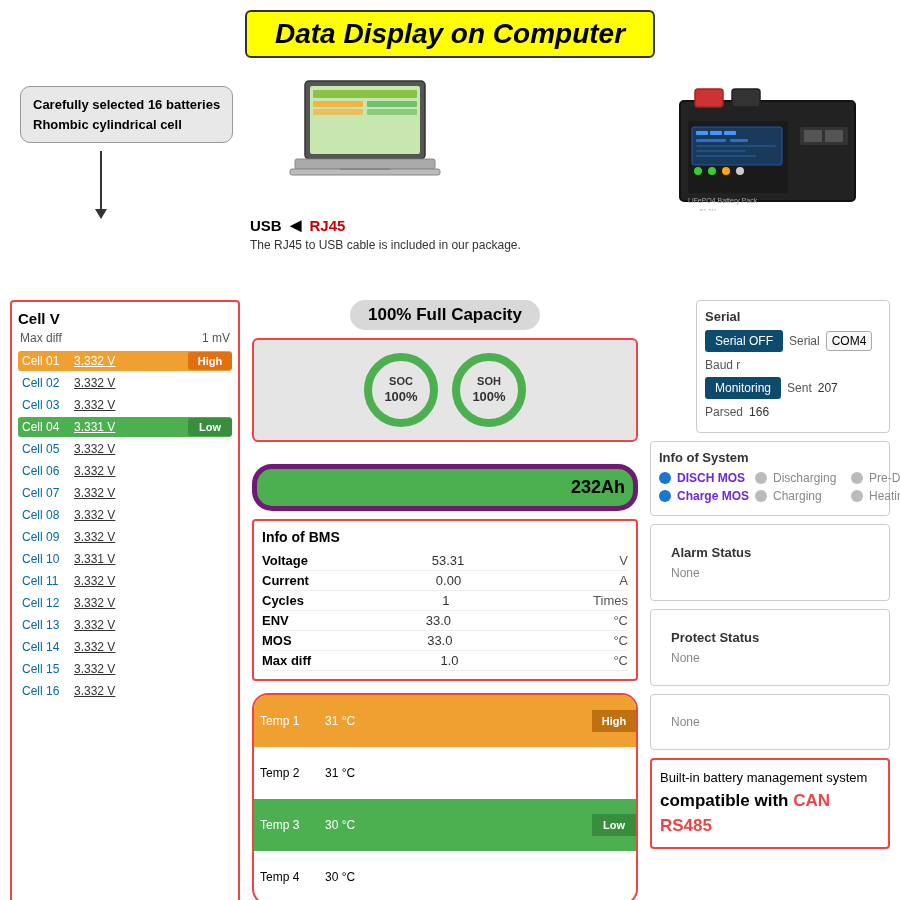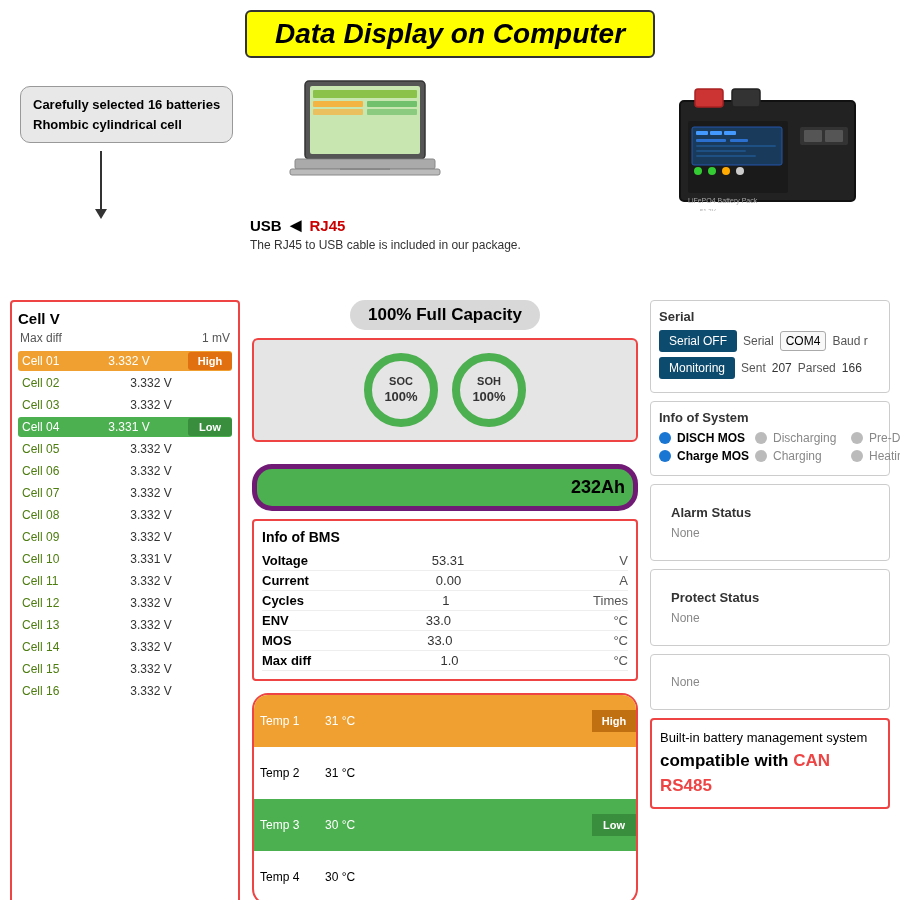--- a/index.html
+++ b/index.html
@@ -159,28 +159,29 @@
       display: flex;
       align-items: center;
       margin-bottom: 2px;
       border-radius: 3px;
       overflow: hidden;
     }
     .cell-name {
       width: 52px;
       padding: 3px 4px;
       font-size: 12px;
-      color: #4d7c0f;
+      color: #0369a1;
     }
     .cell-voltage {
       flex: 1;
       padding: 3px 4px;
       font-size: 12px;
       color: #333;
-      text-align: center;
+      text-align: left;
+      text-decoration: underline;
     }
     .cell-badge {
       width: 44px;
       padding: 3px 4px;
       font-size: 11px;
       text-align: center;
       border-radius: 3px;
       color: #fff;
       font-weight: bold;
     }
@@ -303,20 +304,21 @@
       display: flex;
       flex-direction: column;
       gap: 8px;
     }
 
     
     .serial-panel {
       border: 1px solid #ccc;
       border-radius: 4px;
       padding: 8px;
+      margin-left: 46px;
     }
     .panel-title {
       font-size: 13px;
       font-weight: bold;
       margin-bottom: 6px;
       color: #333;
     }
     .serial-row {
       display: flex;
       align-items: center;
@@ -362,21 +364,21 @@
       background: #1976d2;
       border-radius: 50%;
       flex-shrink: 0;
     }
     .dot-gray {
       width: 12px; height: 12px;
       background: #bbb;
       border-radius: 50%;
       flex-shrink: 0;
     }
-    .sys-lbl { color: #000000; font-weight: bold; min-width: 72px; }
+    .sys-lbl { color: #6d28d9; font-weight: bold; min-width: 72px; }
     .sys-lbl-gray { color: #888; min-width: 72px; }
 
     
     .status-panel {
       border: 1px solid #ccc;
       border-radius: 4px;
       padding: 20px;
     }
     .status-none { color: #888; font-size: 12px; }
 

